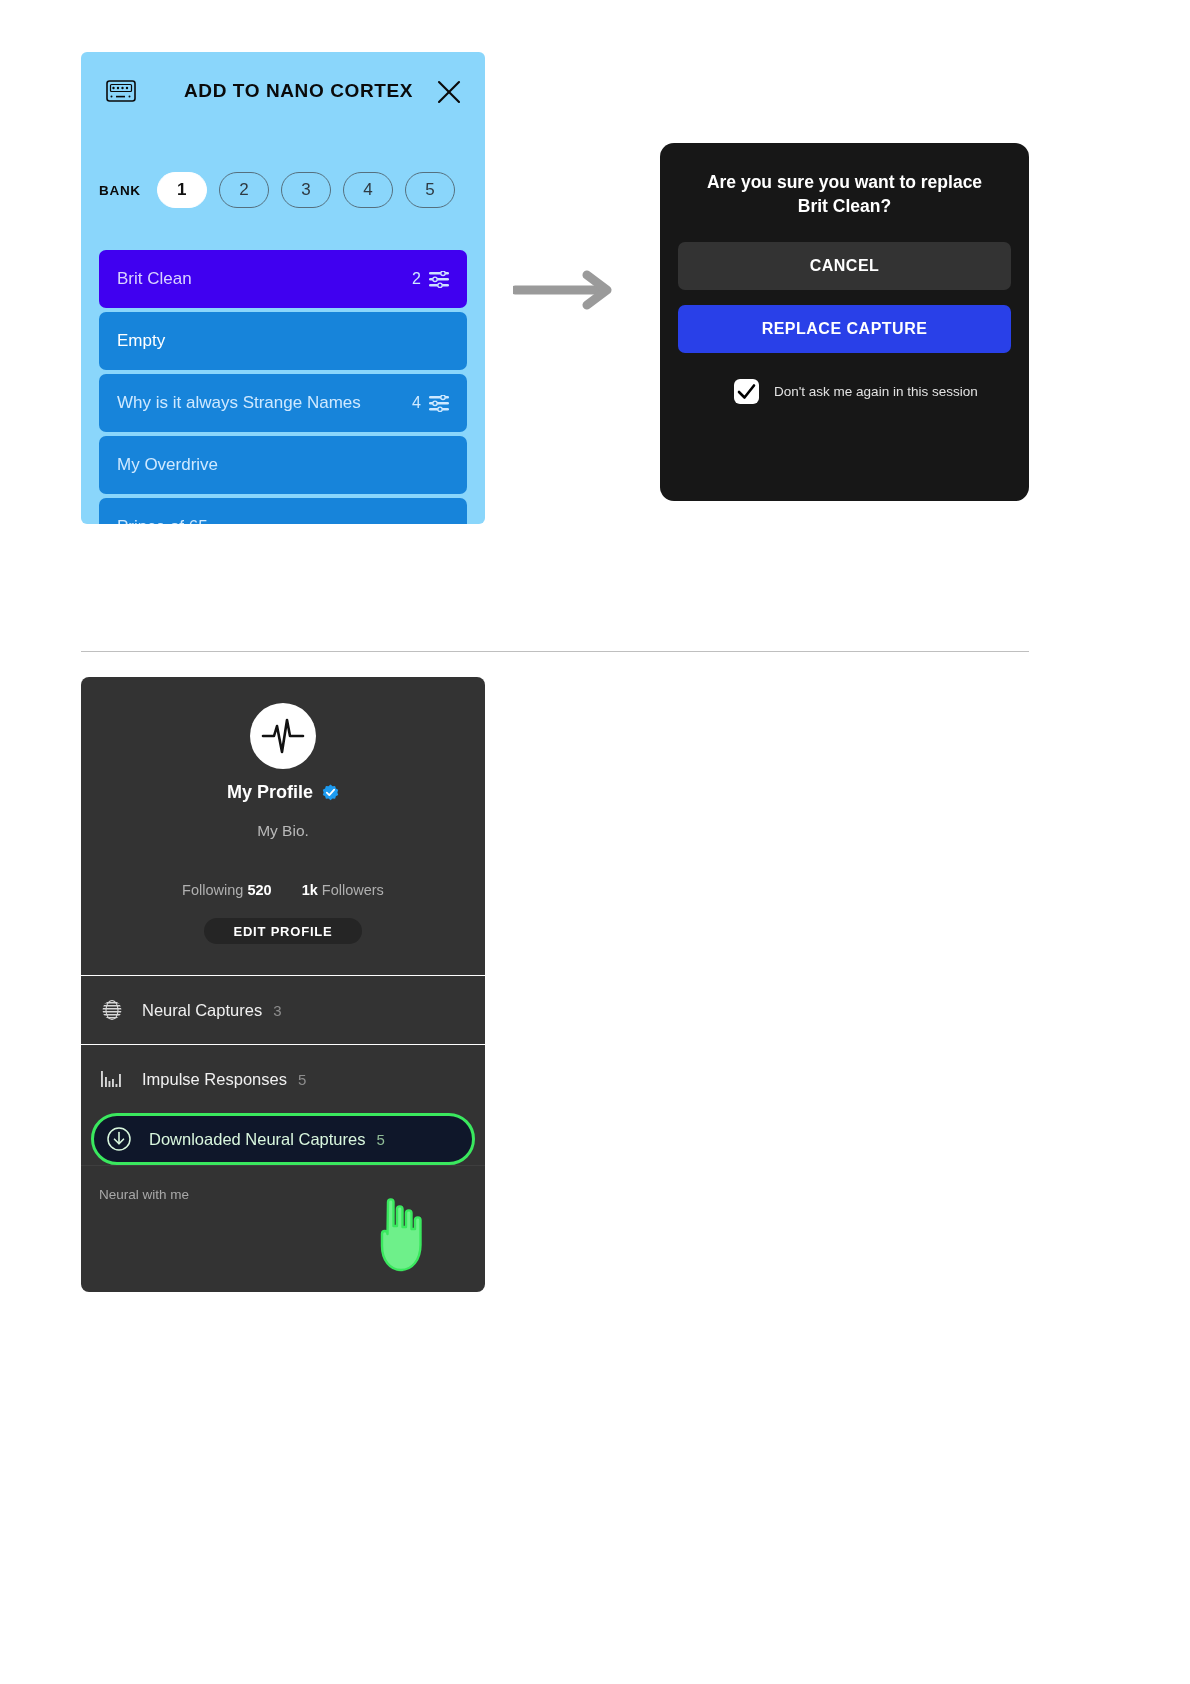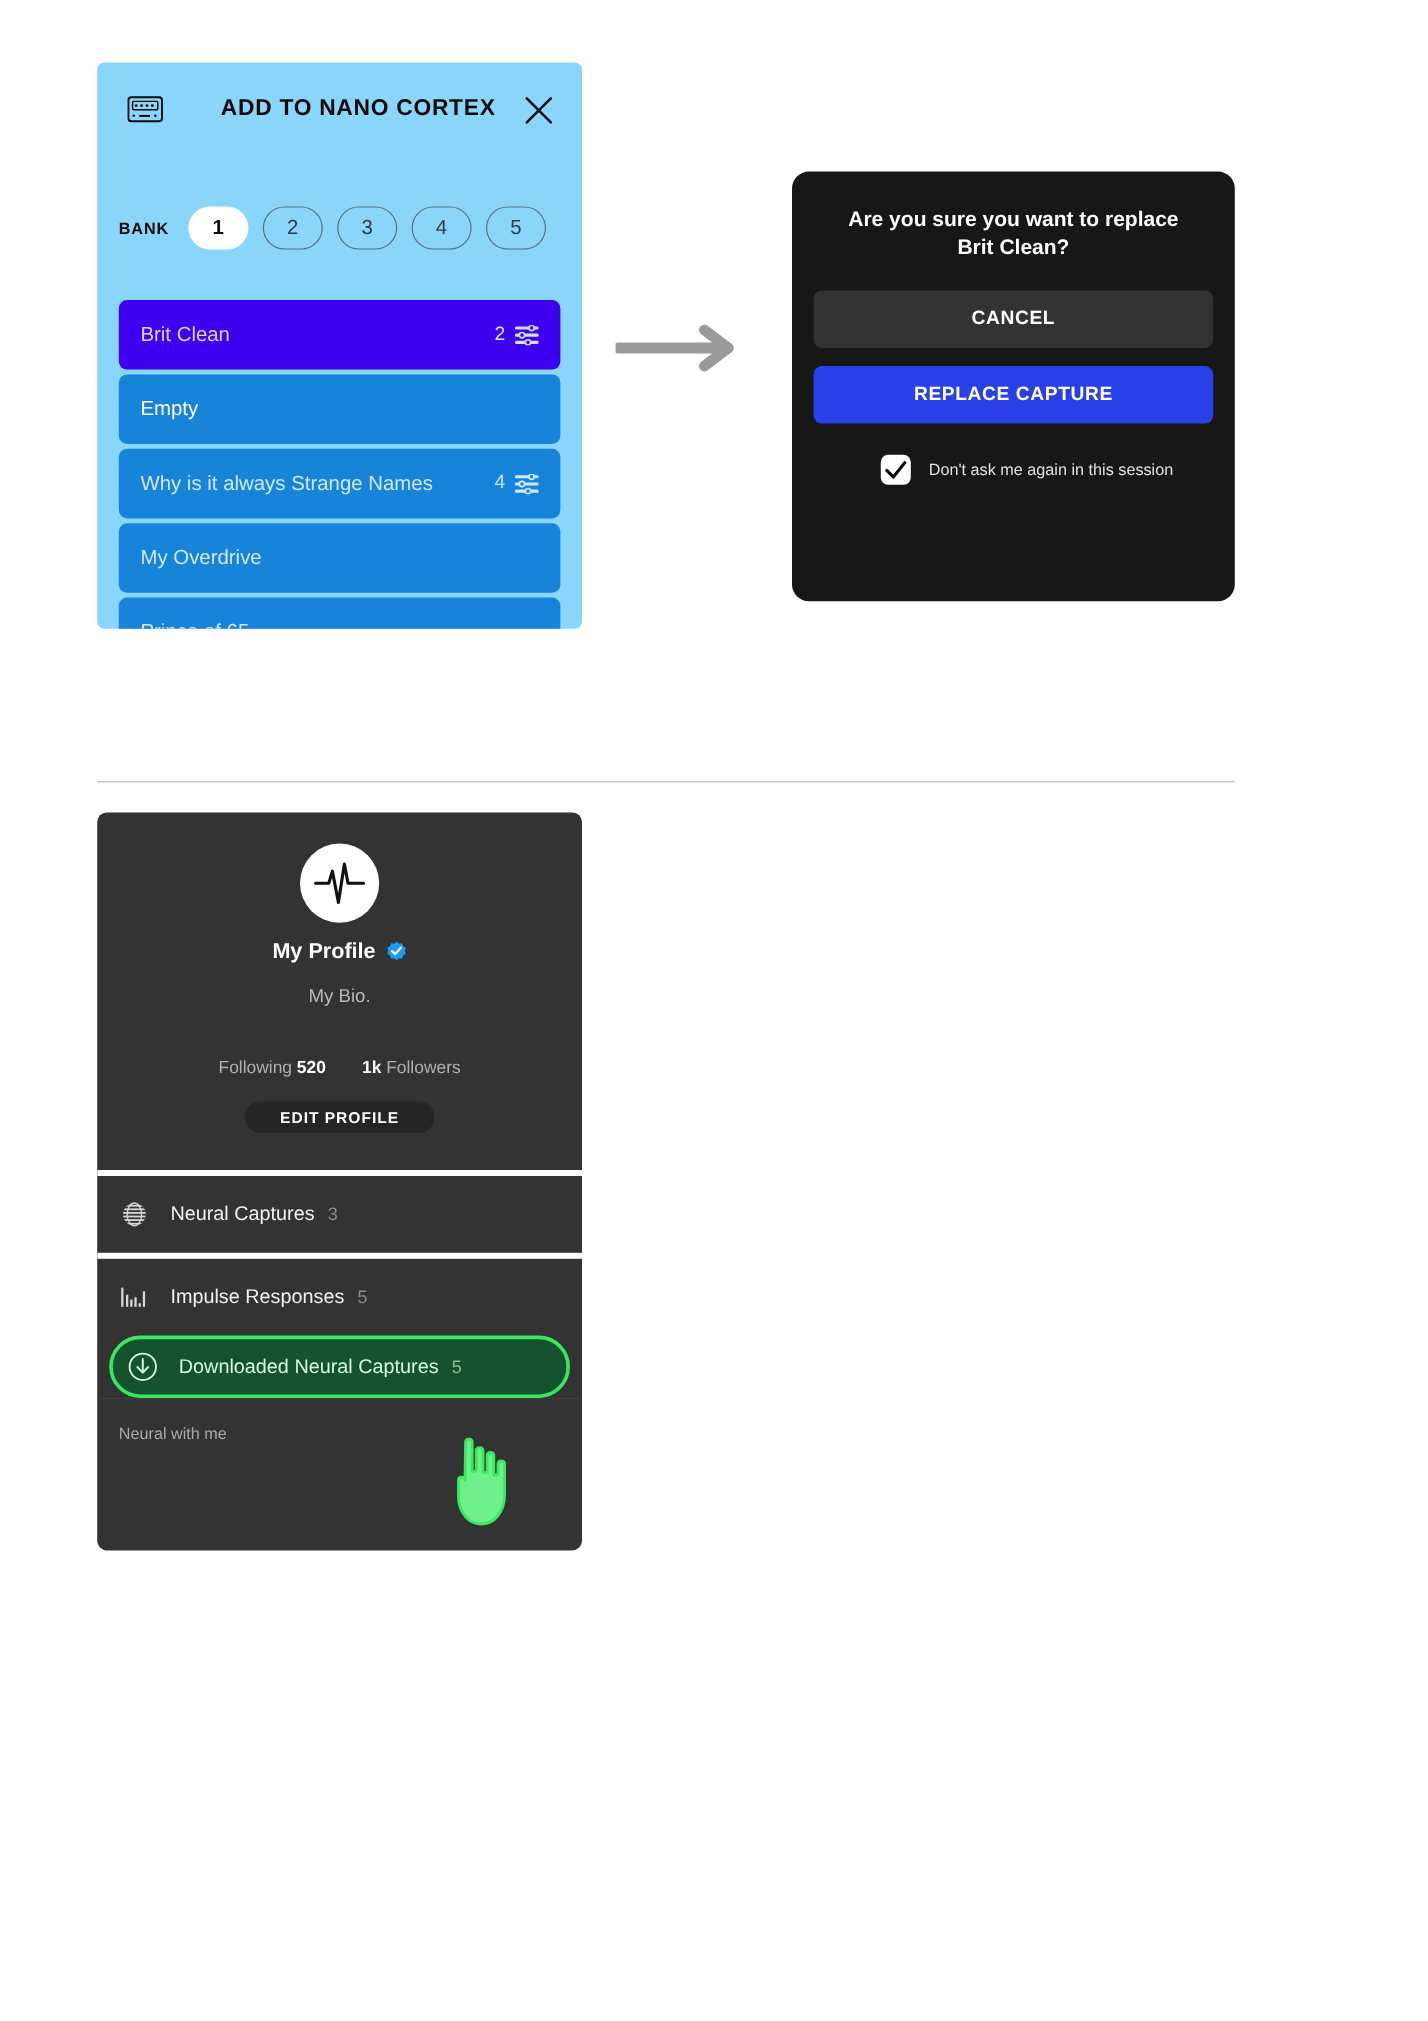--- a/index.html
+++ b/index.html
@@ -287,21 +287,21 @@
     cursor: pointer;
   }
 
   .nav-list { position: absolute; top: 298px; left: 0; right: 0; }
   .nav-row {
     height: 69px;
     display: flex;
     align-items: center;
     padding: 0 18px;
     box-sizing: border-box;
-    border-top: 5px solid #ffffff;
+    border-top: 1px solid #ffffff;
     cursor: pointer;
   }
   .nav-icon {
     width: 26px;
     height: 26px;
     margin-right: 17px;
     flex: none;
     display: flex;
     align-items: center;
     justify-content: center;
@@ -313,21 +313,21 @@
     height: 56px;
     display: flex;
     align-items: center;
     padding: 0 18px;
     border-top: 1px solid #3e3e3e;
     font-size: 13.5px;
     color: #a9a9a9;
   }
 
   .nav-row.highlighted {
-    background: #14532d;
+    background: #0f172a;
     border-top: none;
     margin: 0 10px;
     border-radius: 26px;
     border: 3px solid #3ae85e;
     height: 52px;
     padding: 0 12px;
     position: relative;
     z-index: 3;
   }
   .nav-row.highlighted .nav-label { color: #d9f7de; }

